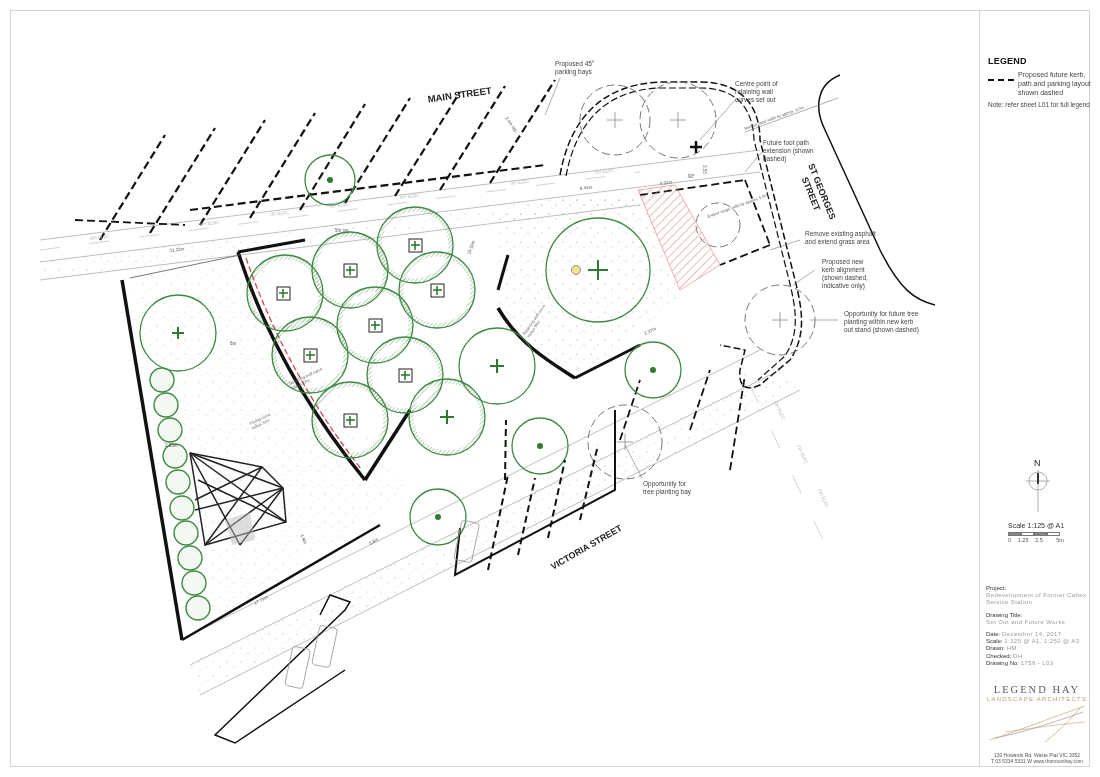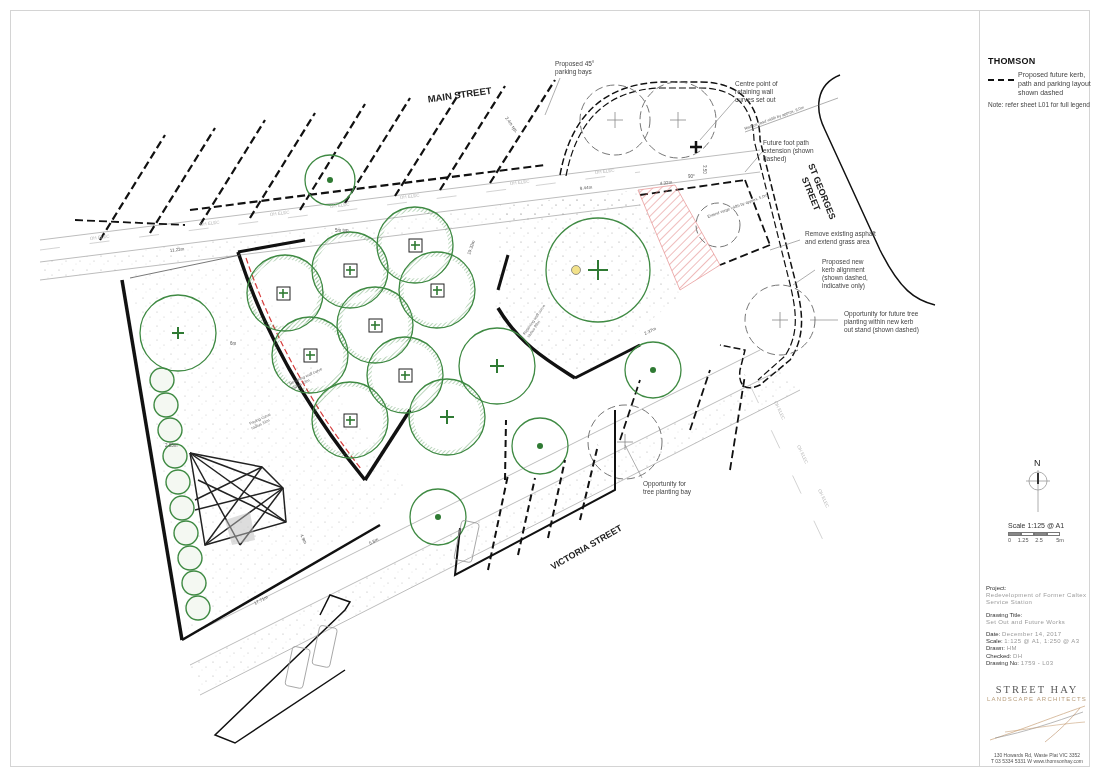--- a/index.html
+++ b/index.html
@@ -324,21 +324,21 @@
   <g stroke="#999" stroke-width="0.8" fill="none">
     <circle cx="1038" cy="481" r="9"></circle>
     <line x1="1026" y1="481" x2="1050" y2="481"></line>
     <line x1="1038" y1="470" x2="1038" y2="512"></line>
     <line x1="1038" y1="473" x2="1038" y2="484" stroke="#333" stroke-width="2"></line>
   </g>
   <text x="1034" y="466" font-size="9" fill="#222" class="lbl-text">N</text>
 </svg>
 
 <div class="legend">
-  <h4>THOMSON</h4>
+  <h4>LEGEND</h4>
   <div class="legend-row">
     <div class="legend-line"></div>
     <div class="legend-text">
       <div>Proposed future kerb,</div>
       <div>path and parking layout</div>
       <div>shown dashed</div>
     </div>
   </div>
   <div class="legend-note">Note: refer sheet L01 for full legend</div>
 </div>
@@ -385,21 +385,21 @@
     <span class="lbl">Checked:</span>
     <span class="val">DH</span>
   </div>
   <div>
     <span class="lbl">Drawing No:</span>
     <span class="val">1759 - L03</span>
   </div>
 </div>
 
 <div class="brand">
-  <div class="brand-name">STREET HAY</div>
+  <div class="brand-name">LEGEND HAY</div>
   <div class="brand-sub">LANDSCAPE ARCHITECTS</div>
   <svg width="104" height="42" viewBox="0 0 104 42">
     <path d="M5,38 C30,30 60,18 100,4" stroke="#c9a27a" stroke-width="0.7" fill="none"></path>
     <path d="M10,36 C40,30 70,20 98,10" stroke="#8a8a8a" stroke-width="0.6" fill="none"></path>
     <path d="M20,30 C50,26 75,22 100,20" stroke="#c9a27a" stroke-width="0.6" fill="none"></path>
     <path d="M60,40 C75,28 85,18 95,6" stroke="#b88a60" stroke-width="0.6" fill="none"></path>
   </svg>
 </div>
 
 <div class="address">

